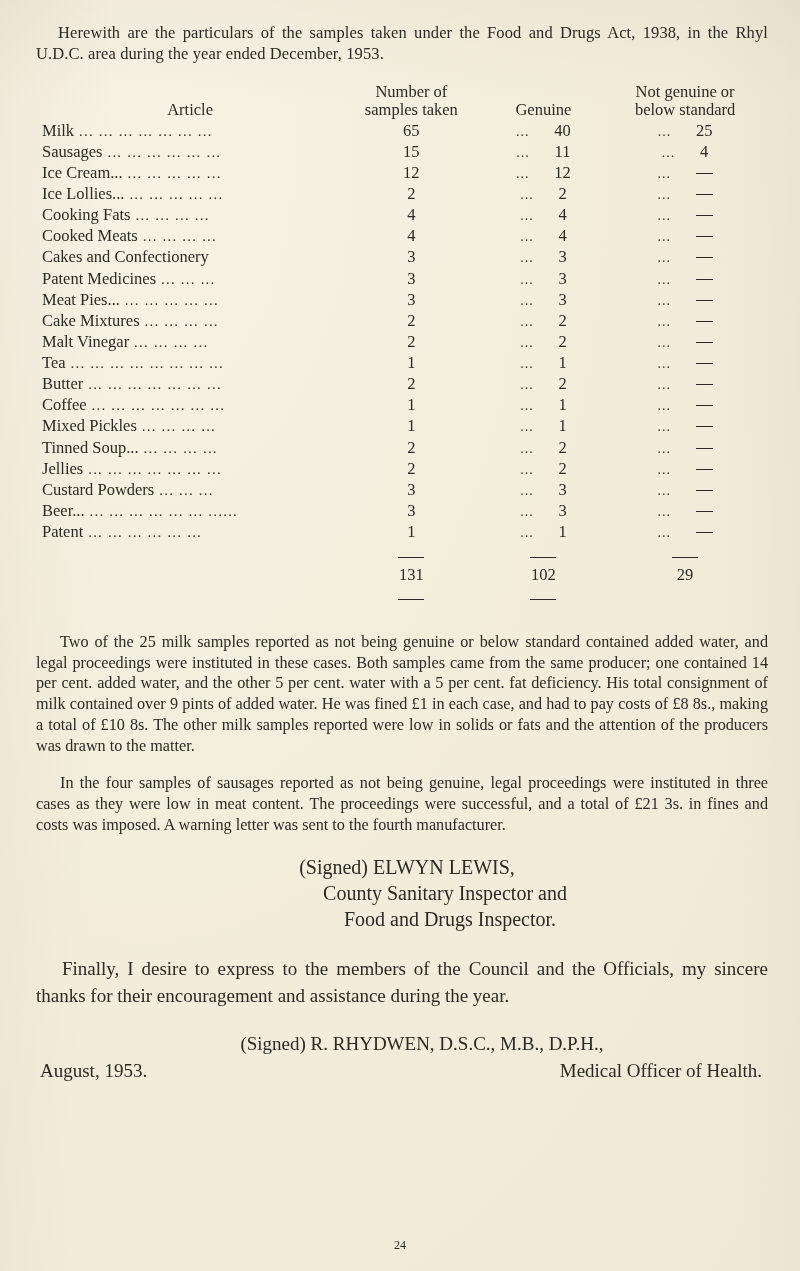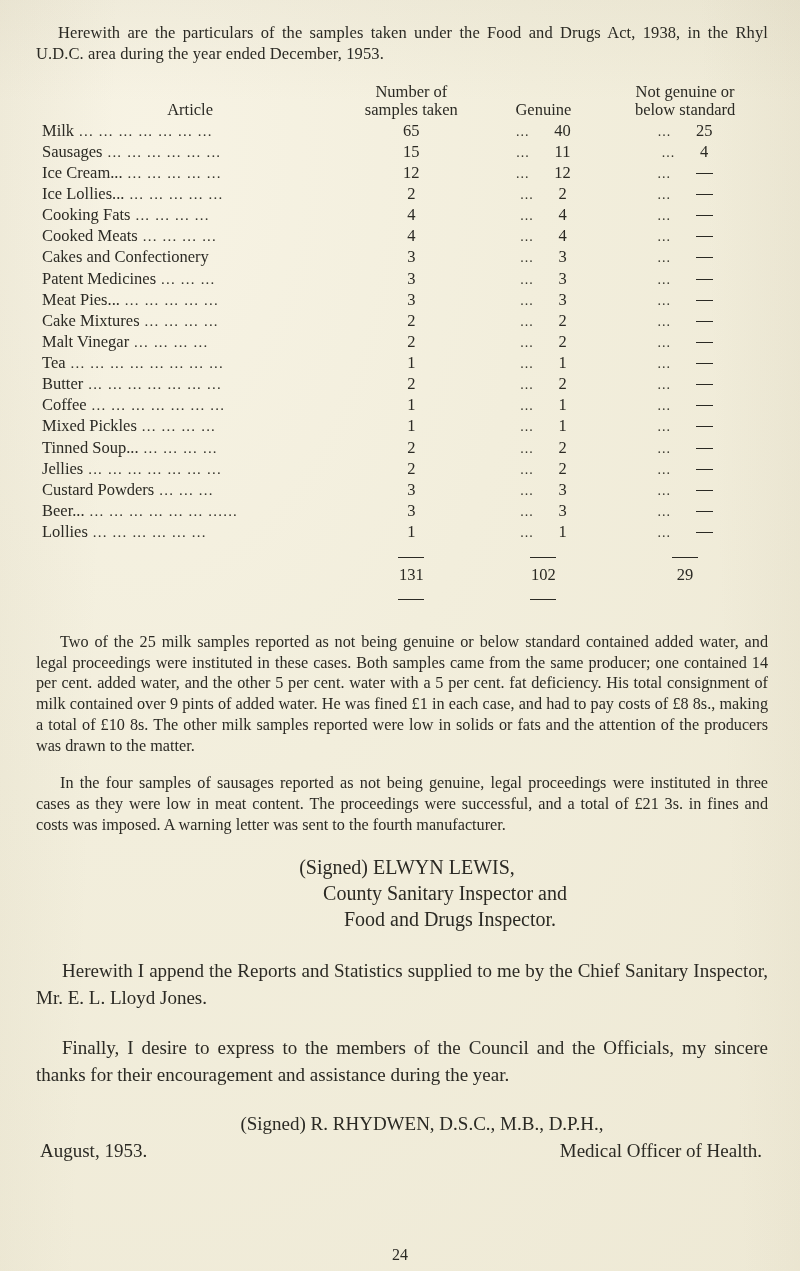--- a/index.html
+++ b/index.html
@@ -185,23 +185,23 @@
     display: flex;
     justify-content: space-between;
     align-items: baseline;
     padding: 0 6px 0 4px;
   }
 
   .page-number {
     position: absolute;
     left: 0;
     right: 0;
-    bottom: 7px;
-    text-align: center;
-    font-size: 16px;
+    bottom: 18px;
+    text-align: center;
+    font-size: 12px;
     z-index: 3;
   }
 </style>
 </head>
 <body>
 
 <div class="page">
   <div class="content">
 
     <p class="intro">Herewith are the particulars of the samples taken under the Food and Drugs Act, 1938, in the Rhyl U.D.C. area during the year ended December, 1953.</p>
@@ -330,21 +330,21 @@
             <td class="cell-num"><span class="cell-sep">...</span>&nbsp;&nbsp;&nbsp;&nbsp;&nbsp;&nbsp;<span>3</span></td>
             <td class="cell-num"><span class="cell-sep">...</span>&nbsp;&nbsp;&nbsp;&nbsp;&nbsp;&nbsp;<span class="dash"></span></td>
           </tr>
           <tr>
             <td class="cell-article"><span>Beer...</span><span class="dots"> ... ... ... ... ... ... ......</span></td>
             <td class="cell-num">3</td>
             <td class="cell-num"><span class="cell-sep">...</span>&nbsp;&nbsp;&nbsp;&nbsp;&nbsp;&nbsp;<span>3</span></td>
             <td class="cell-num"><span class="cell-sep">...</span>&nbsp;&nbsp;&nbsp;&nbsp;&nbsp;&nbsp;<span class="dash"></span></td>
           </tr>
           <tr>
-            <td class="cell-article"><span>Lollies</span><span class="dots"> ... ... ... ... ... ...</span></td>
+            <td class="cell-article"><span>Patent</span><span class="dots"> ... ... ... ... ... ...</span></td>
             <td class="cell-num">1</td>
             <td class="cell-num"><span class="cell-sep">...</span>&nbsp;&nbsp;&nbsp;&nbsp;&nbsp;&nbsp;<span>1</span></td>
             <td class="cell-num"><span class="cell-sep">...</span>&nbsp;&nbsp;&nbsp;&nbsp;&nbsp;&nbsp;<span class="dash"></span></td>
           </tr>
           <tr class="totals-rule">
             <td></td>
             <td class="cell-num"><span class="rule-mark"></span></td>
             <td class="cell-num"><span class="rule-mark"></span></td>
             <td class="cell-num"><span class="rule-mark"></span></td>
           </tr>
@@ -366,21 +366,20 @@
     <p class="body-para gap-top">Two of the 25 milk samples reported as not being genuine or below standard contained added water, and legal proceedings were instituted in these cases. Both samples came from the same producer; one contained 14 per cent. added water, and the other 5 per cent. water with a 5 per cent. fat deficiency. His total consignment of milk contained over 9 pints of added water. He was fined £1 in each case, and had to pay costs of £8 8s., making a total of £10 8s. The other milk samples reported were low in solids or fats and the attention of the producers was drawn to the matter.</p>
 
     <p class="body-para">In the four samples of sausages reported as not being genuine, legal proceedings were instituted in three cases as they were low in meat content. The proceedings were successful, and a total of £21 3s. in fines and costs was imposed. A warning letter was sent to the fourth manufacturer.</p>
 
     <div class="sig-block">
       <div class="sig-line1">(Signed) ELWYN LEWIS,</div>
       <div class="sig-line2">County Sanitary Inspector and</div>
       <div class="sig-line3">Food and Drugs Inspector.</div>
     </div>
 
-    <p class="closing-para">Herewith I append the Reports and Statistics supplied to me by the Chief Sanitary Inspector, Mr. E. L. Lloyd Jones.</p>
 
     <p class="closing-para second">Finally, I desire to express to the members of the Council and the Officials, my sincere thanks for their encouragement and assistance during the year.</p>
 
     <div class="final-sig">
       <div class="final-sig-row1">(Signed) R. RHYDWEN, D.S.C., M.B., D.P.H.,</div>
       <div class="final-sig-row2">
         <span>August, 1953.</span>
         <span>Medical Officer of Health.</span>
       </div>
     </div>

